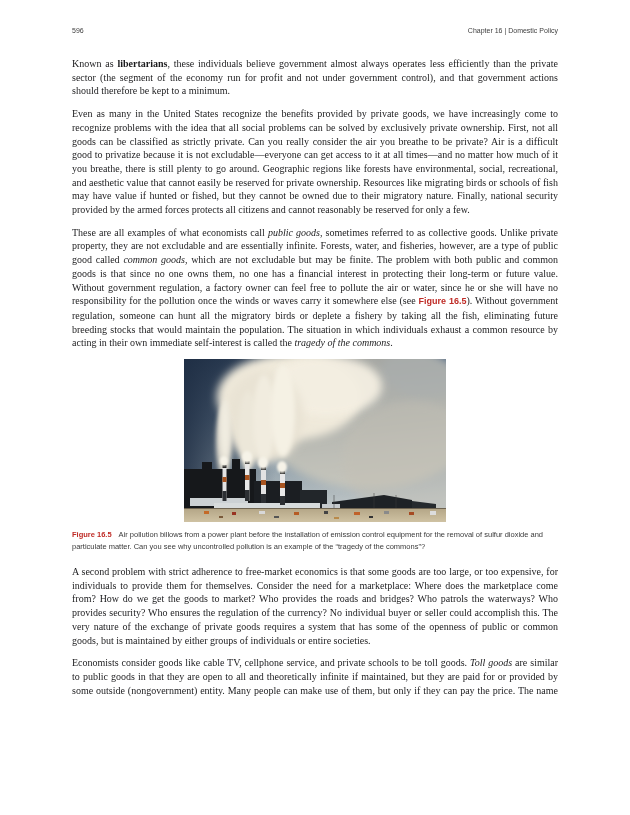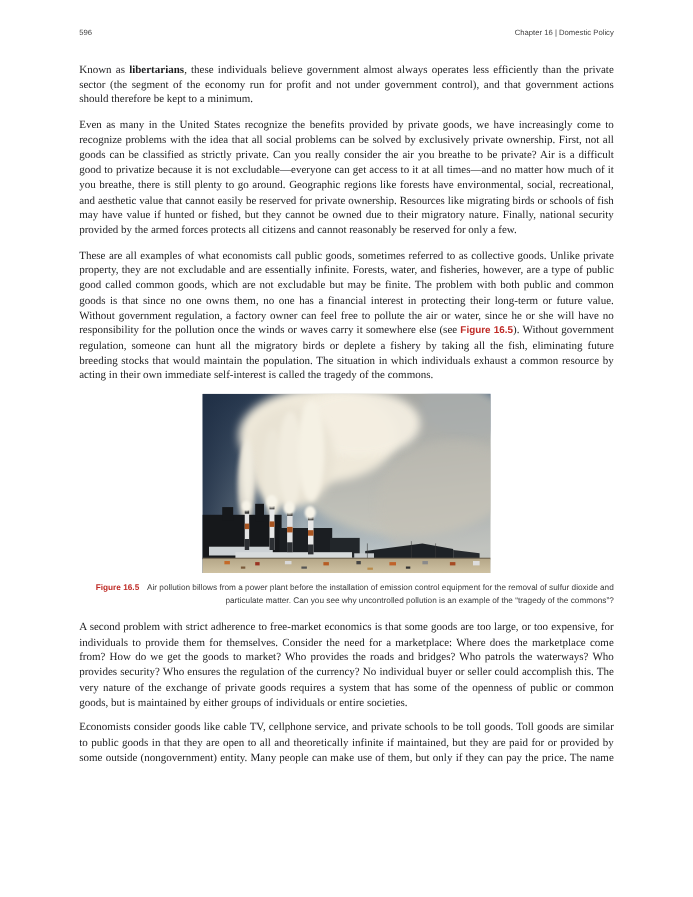--- a/index.html
+++ b/index.html
@@ -17,21 +17,21 @@
     font-family:"Liberation Sans",sans-serif;
     font-size:7px;color:#414141;
     margin-bottom:23px;
   }
   p.body{
     font-size:10px;line-height:13.7px;
     text-align:justify;
     margin:0 0 9px 0;
   }
   p.body .bold{font-weight:bold;}
-  p.body .ital{}
+  p.body .ital{font-style:italic;}
   .figref{
     font-family:"Liberation Sans",sans-serif;
     font-weight:bold;
     font-size:9px;
     color:#bf2b26;
     text-decoration:none;
     cursor:pointer;
   }
   figure.fig{
     margin:5px 0 13px 0;
@@ -39,21 +39,21 @@
   .photo-wrap{
     width:262px;height:163px;
     margin:0 auto;
     line-height:0;
   }
   figcaption{
     margin-top:7px;
     font-family:"Liberation Sans",sans-serif;
     font-size:7.5px;line-height:11.5px;
     color:#3a3a3a;
-    text-align:right;
+    text-align:left;
   }
   .figlabel{
     font-weight:bold;
     color:#bf2b26;
     margin-right:7px;
   }
   .footer-note{
     position:absolute;
     left:72px;top:781px;
     font-family:"Liberation Sans",sans-serif;

